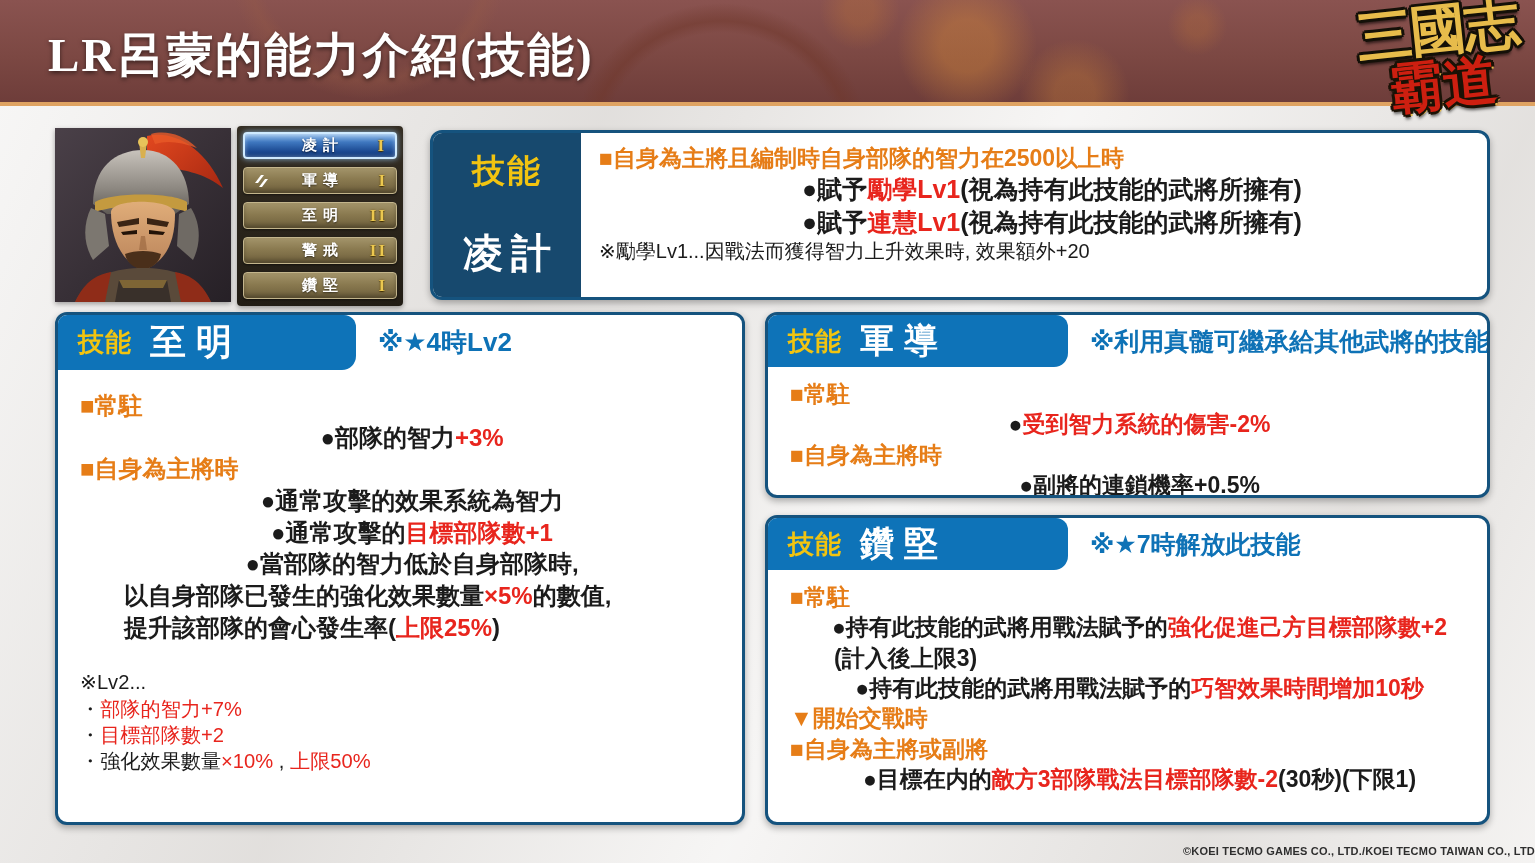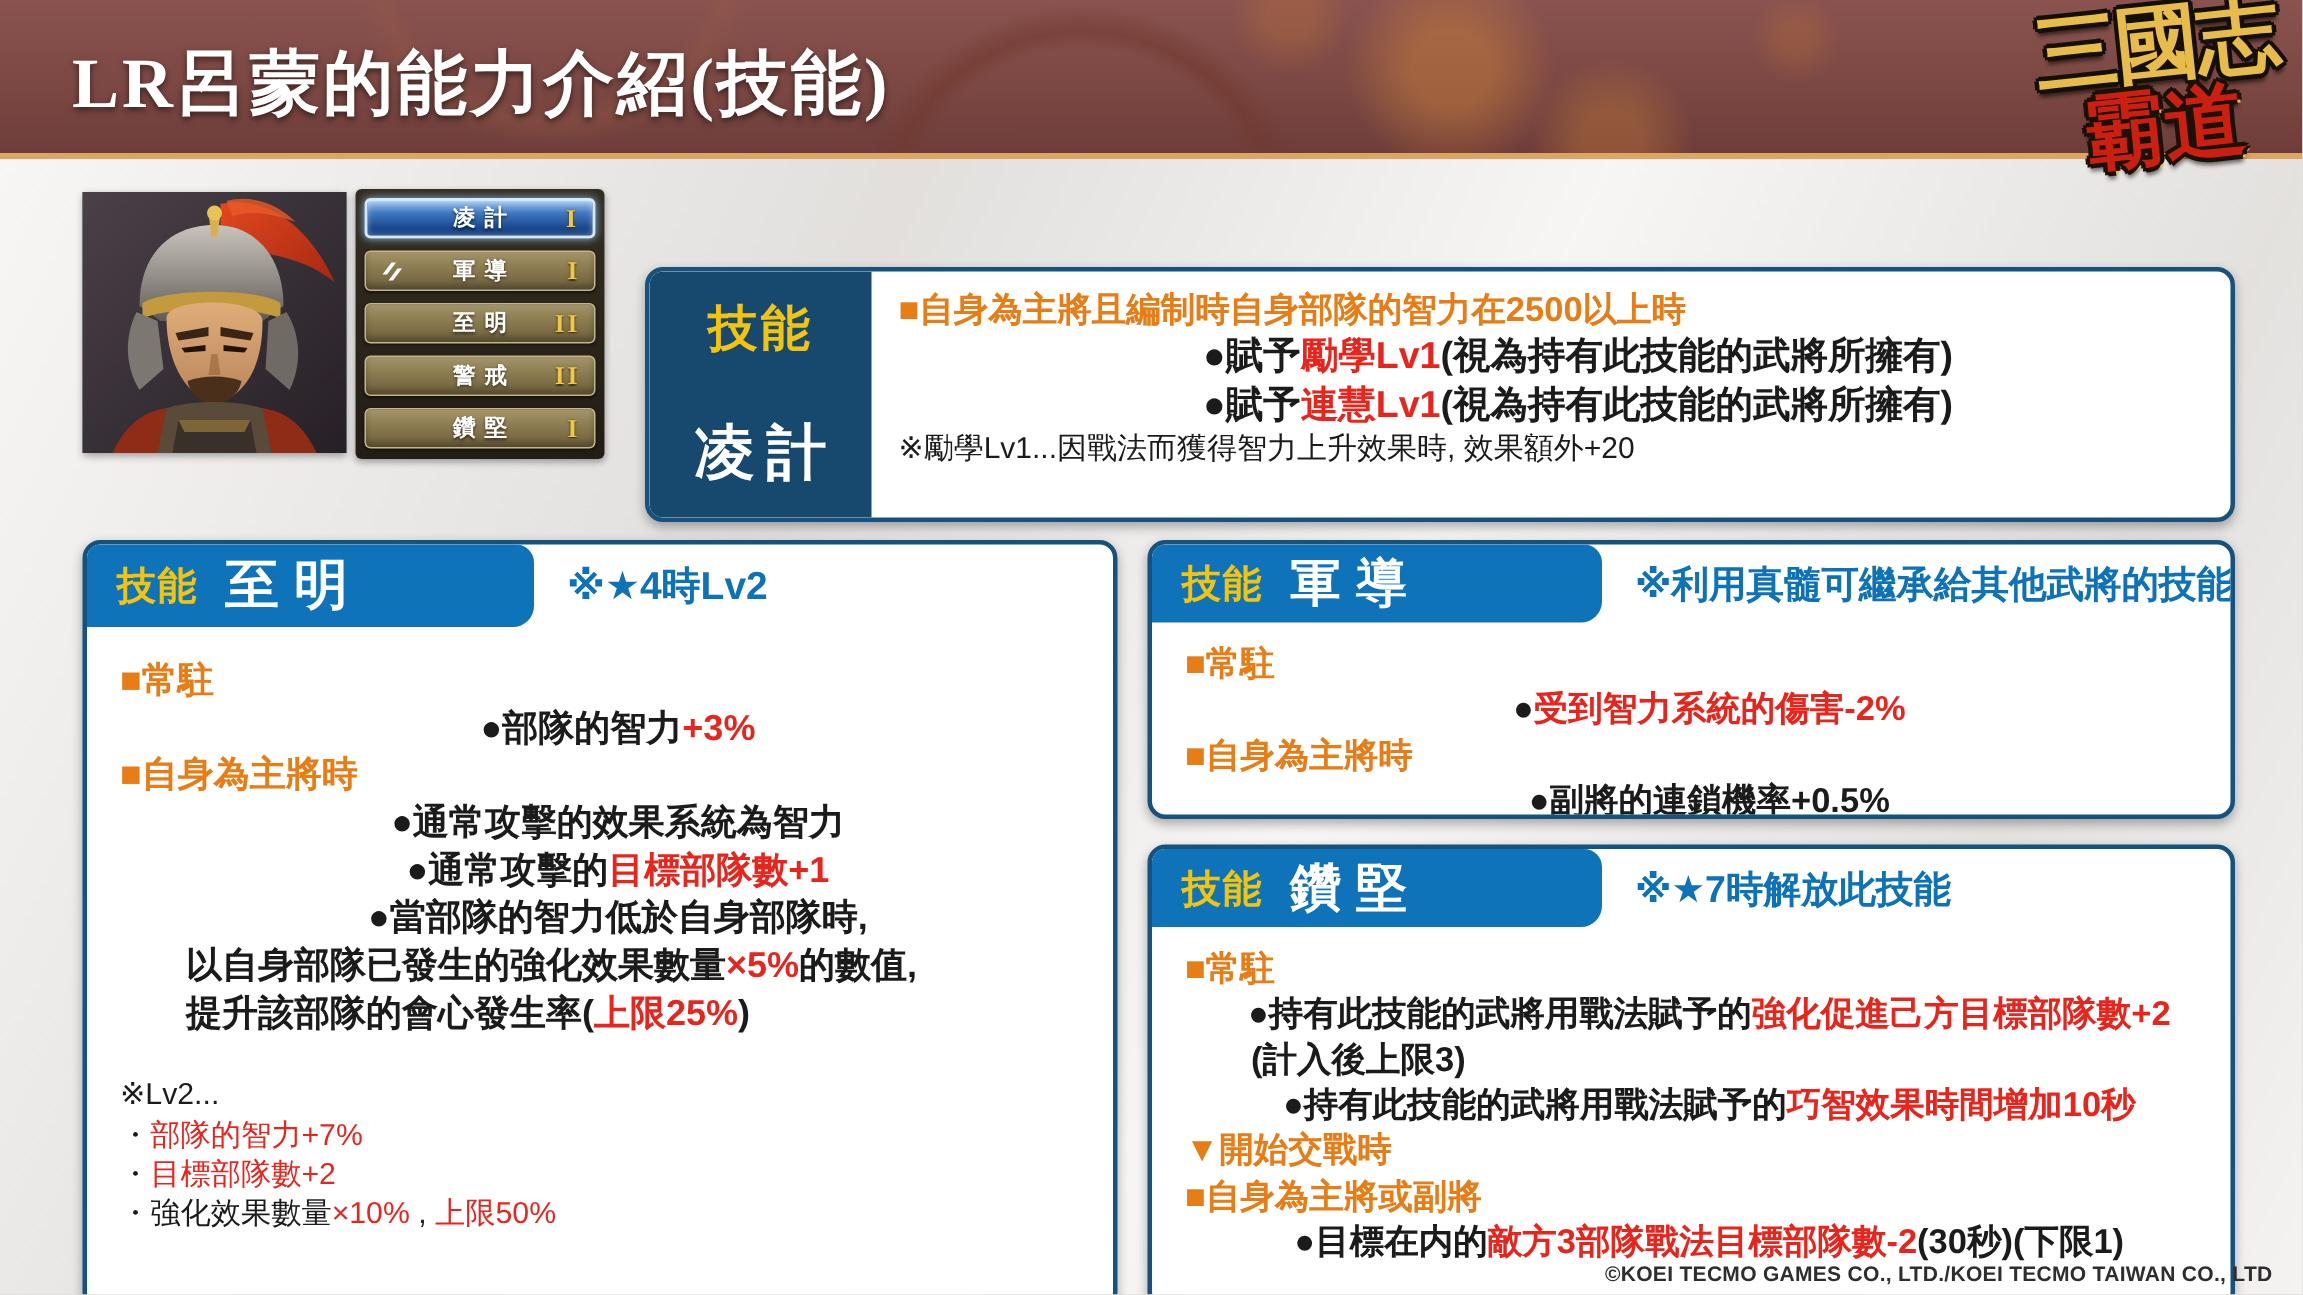--- a/index.html
+++ b/index.html
@@ -75,21 +75,21 @@
   }
   .skill-btn .rank {
     position:absolute; right:9px; top:50%; transform:translateY(-50%);
     font-family:"Liberation Serif","DejaVu Serif",serif; font-weight:bold; font-size:17px;
     color:#ecc84f; letter-spacing:2px; text-shadow:0 1px 1px #3d2e08, 0 0 2px #7a5c10;
   }
   .inherit-icon { position:absolute; left:9px; top:6px; }
   
   .info-box {
     position:absolute; background:#ffffff; border:3px solid #15537e;
-    border-radius:12px; overflow:hidden; box-shadow:0 3px 7px rgba(0,0,0,.3);margin-top:48px;
+    border-radius:12px; overflow:hidden; box-shadow:0 3px 7px rgba(0,0,0,.3);
   }
   .box-lingji  { left:430px; top:130px; width:1060px; height:170px; display:flex; }
   .box-zhiming { left:55px;  top:312px; width:690px;  height:513px; }
   .box-jundao  { left:765px; top:312px; width:725px;  height:186px; }
   .box-zuanjian{ left:765px; top:515px; width:725px;  height:310px; }
   
   .side-panel {
     width:148px; flex:0 0 148px; background:#17496e;
     display:flex; flex-direction:column; align-items:center; justify-content:space-between;
     padding:16px 0 16px 0;
@@ -122,21 +122,21 @@
   .box-lingji .s-n { font-size:20px; line-height:1.28; }
   .s-sp { height:26px; }
   .i-1 { padding-left:22px;text-align:center; }
   .i-2 { padding-left:44px; }
   .i-3 { padding-left:106px; }
   .c-k { color:#1b1b1b; }
   .c-r { color:#e8251d; }
   .c-o { color:#e67d17; }
   
   .footer {
-    position:absolute; right:20px; bottom:6px; font-size:14px; font-weight:600;
+    position:absolute; right:0; bottom:6px; font-size:11px; font-weight:600;
     color:#2e2e2e; letter-spacing:.2px;
   }
 </style>
 </head>
 <body>
 
 <div id="screen">
 
   <div class="header-band"></div>
   <div class="page-title">LR呂蒙的能力介紹(技能)</div>

